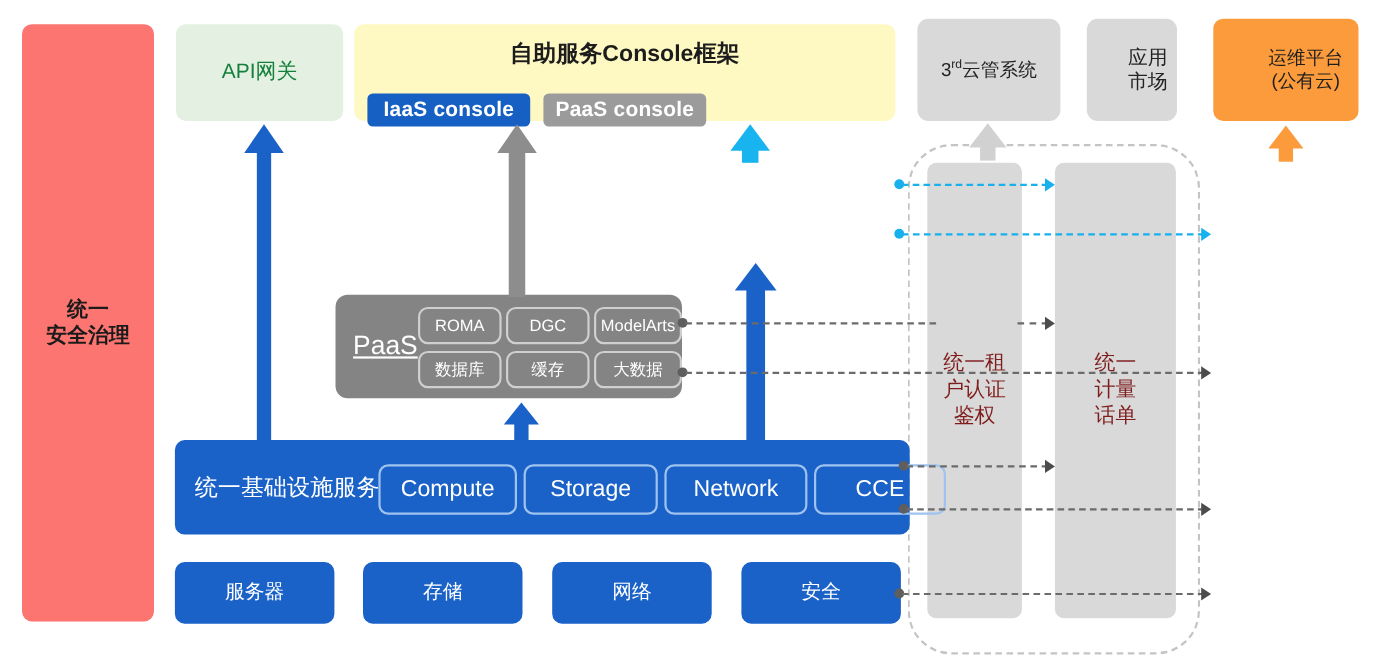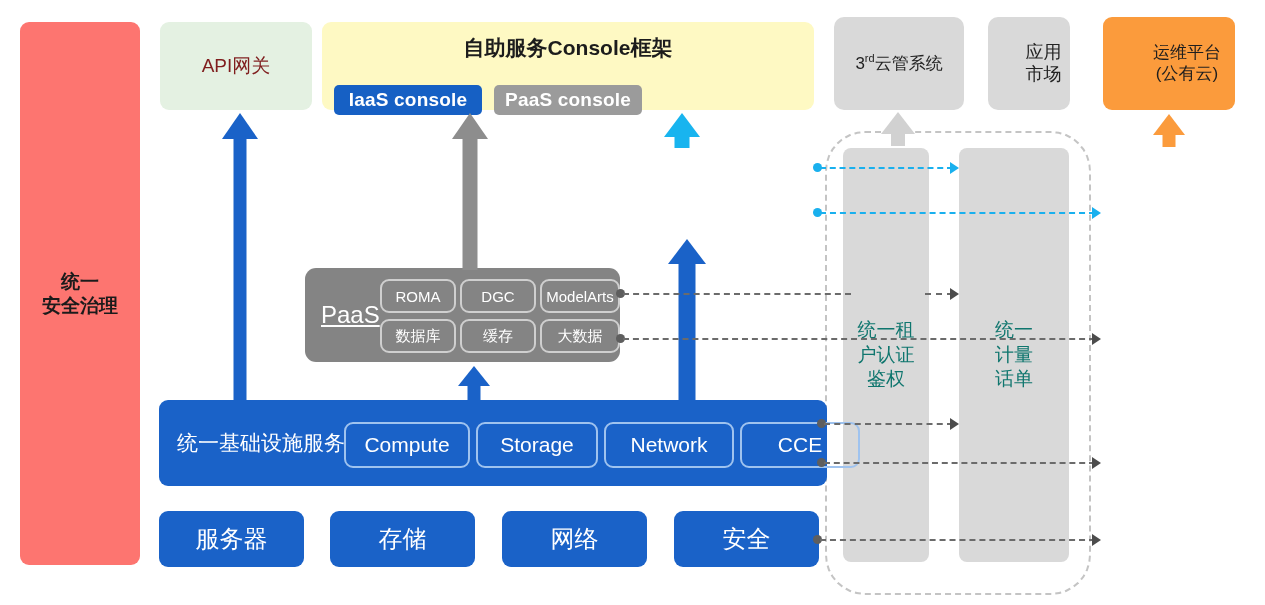--- a/index.html
+++ b/index.html
@@ -4,21 +4,21 @@
 <style>
   html,body{margin:0;padding:0;background:#ffffff;}
   body{font-family:"Liberation Sans","DejaVu Sans",sans-serif;}
   #stage{position:relative;width:1265px;height:605px;background:#fff;overflow:hidden;}
   .box{position:absolute;box-sizing:border-box;display:flex;align-items:center;justify-content:center;text-align:center;line-height:1.22;}
 
   
   .red-panel{background:#fd7570;border-radius:9px;color:#1b1b1b;font-size:19px;font-weight:700;}
 
   
-  .apigw{background:#e4f1e2;border-radius:9px;color:#7f1d1d;font-size:19px;}
+  .apigw{background:#e4f1e2;border-radius:9px;color:#15803d;font-size:19px;}
 
   
   .console-wrap{background:#fef9c3;border-radius:9px;}
   .console-title{position:absolute;left:0;right:0;top:12px;text-align:center;font-size:21px;color:#1c1c1c;font-weight:600;}
   .chip{position:absolute;border-radius:5px;display:flex;align-items:center;justify-content:center;color:#fff;font-size:19px;font-weight:600;letter-spacing:.2px;margin-top:14px;}
   .chip.iaas{background:#1660c4;}
   .chip.paas{background:#9b9b9b;}
   .chip.saas{background:#18b4ef;}
 
   
@@ -38,28 +38,28 @@
   .paas-block{background:#848484;border-radius:11px;}
   .paas-label{position:absolute;left:16px;top:50%;transform:translateY(-50%);color:#fff;font-size:24px;text-decoration:underline;}
   .ppill{position:absolute;border:2px solid #cfcfcf;border-radius:9px;display:flex;align-items:center;justify-content:center;color:#fff;font-size:15px;}
 
   
   .infra{background:#1a62c8;border-radius:9px;}
   .infra-label{position:absolute;left:18px;top:50%;transform:translateY(-50%);color:#fff;font-size:21px;}
   .ipill{position:absolute;border:2px solid #9fc3ef;border-radius:9px;display:flex;align-items:center;justify-content:center;color:#fff;font-size:21px;}
 
   
-  .blue-box{background:#1a62c8;border-radius:9px;color:#fff;font-size:24px;}
+  .blue-box{background:#1a62c8;border-radius:9px;color:#fff;font-size:18px;}
 
   
   .orange-panel{background:#fb9b3c;border-radius:9px;color:#1e1e1e;font-size:19px;}
 
   
   .dash-container{position:absolute;border:2.5px dashed #c4c4c4;border-radius:40px;box-sizing:border-box;}
-  .grey-col{position:absolute;background:#d9d9d9;border-radius:8px;color:#0f766e;font-size:19px;display:flex;align-items:center;justify-content:center;text-align:center;line-height:1.3;}
+  .grey-col{position:absolute;background:#d9d9d9;border-radius:8px;color:#7f1d1d;font-size:19px;display:flex;align-items:center;justify-content:center;text-align:center;line-height:1.3;}
 
   
   .barrow{position:absolute;}
   .barrow .shaft{position:absolute;left:50%;transform:translateX(-50%);bottom:0;}
   .barrow .head{position:absolute;left:50%;transform:translateX(-50%);top:0;width:0;height:0;}
 
   
   .dline{position:absolute;height:0;border-top:2.5px dashed #6b6b6b;}
   .dline.cyan{border-top-color:#19b0ee;}
   .dot{position:absolute;width:9px;height:9px;border-radius:50%;background:#5e5e5e;}

